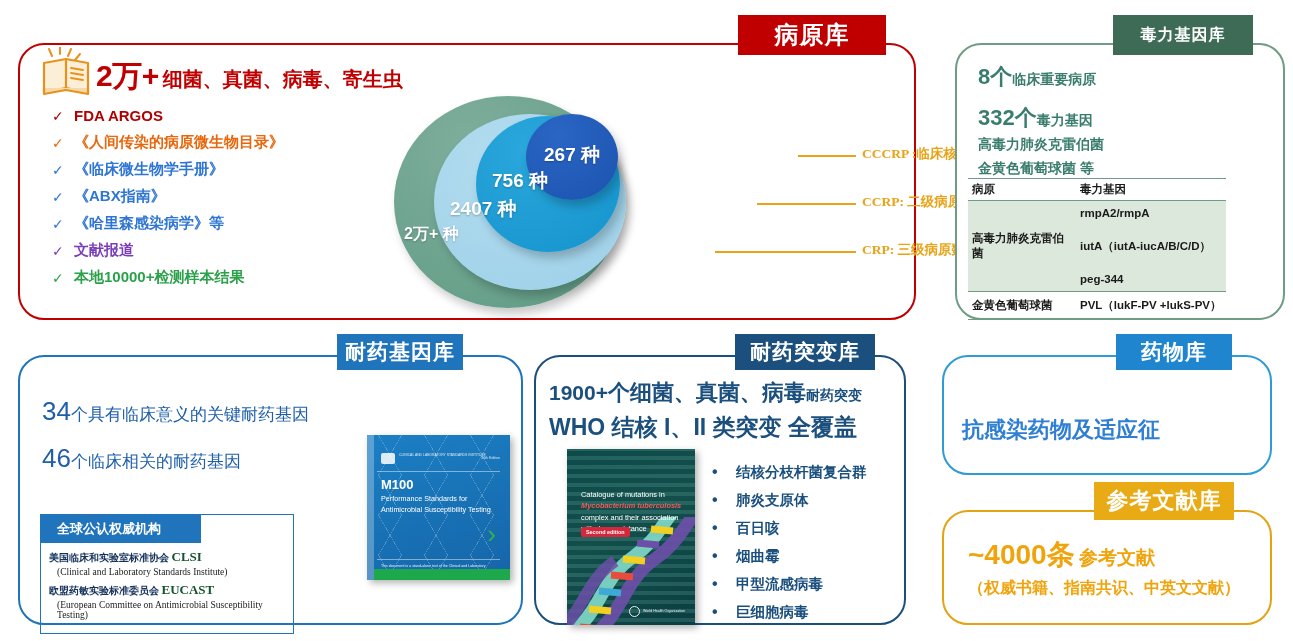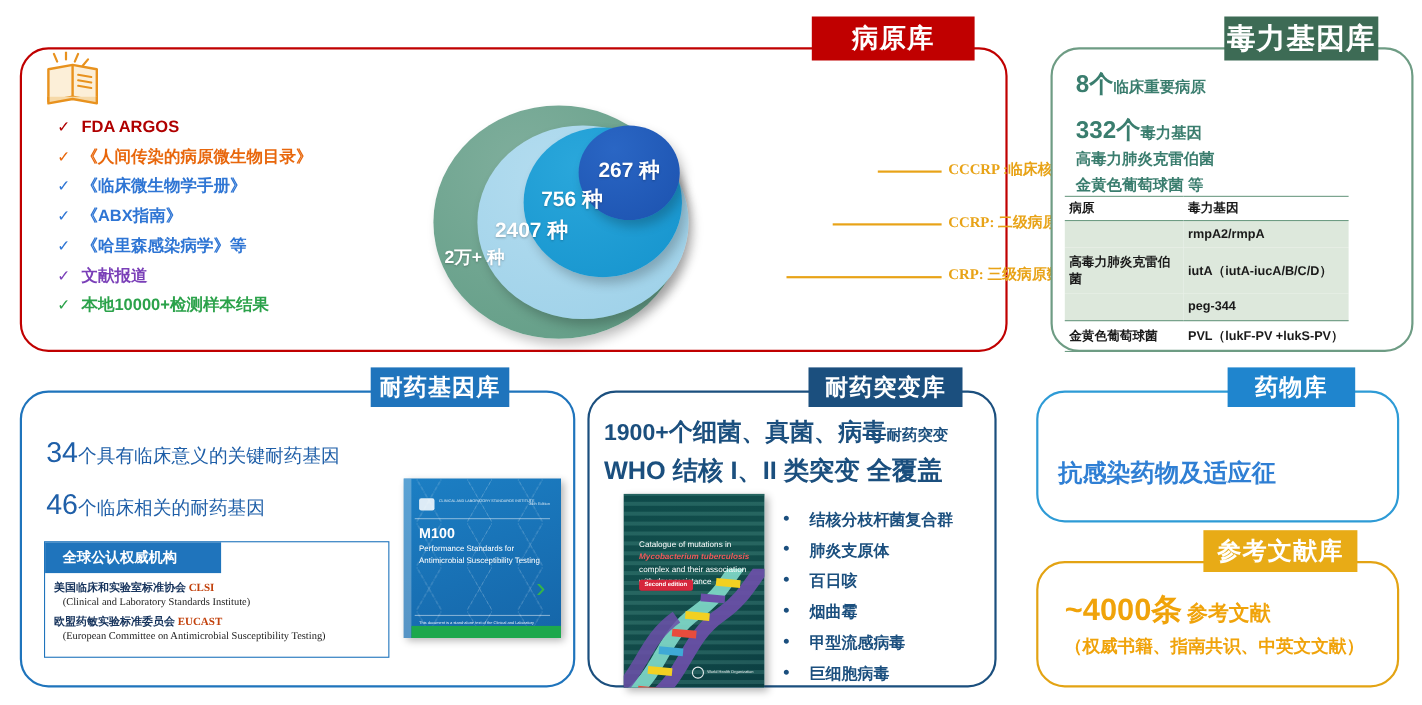--- a/index.html
+++ b/index.html
@@ -55,21 +55,21 @@
   #vl-out  { left: 26px;  top: 132px; font-size: 16px; }
 
   .leader { position: absolute; height: 2px; background: #E8A317; }
   .legend-txt { position: absolute; color: #E8A317; font-size: 13.5px; font-weight: bold;
                 white-space: nowrap; font-family: "Liberation Serif", serif; }
 
   
   #card-virulence { left: 955px; top: 43px; width: 330px; height: 277px;
                     border: 2px solid #6E9C84; }
   #badge-virulence { left: 1113px; top: 15px; width: 140px; height: 40px;
-                     background: #3D6B55; font-size: 26px; }
+                     background: #3D6B55; font-size: 16px; }
   .vir-line { position: absolute; left: 978px; color: #3A7D6E; font-weight: bold; white-space: nowrap; }
   .vir-num { font-size: 22px; }
   .vir-unit { font-size: 14px; }
 
   .vtable { position: absolute; left: 968px; top: 178px; width: 258px;
             border-collapse: collapse; font-size: 11.5px; color: #1a1a1a; }
   .vtable th { text-align: left; font-weight: bold; padding: 3px 4px;
                border-top: 1.5px solid #6E9C84; border-bottom: 1.5px solid #6E9C84; }
   .vtable td { padding: 6px 4px; vertical-align: middle; font-weight: bold; }
   .vrow-shade td { background: #DDE8DC; }
@@ -77,28 +77,28 @@
 
   
   #card-resgene { left: 18px; top: 355px; width: 505px; height: 270px;
                   border: 2px solid #1F74BC; }
   #badge-resgene { left: 337px; top: 334px; width: 126px; height: 36px;
                    background: #1F74BC; font-size: 21px; }
   .rg-line { position: absolute; left: 42px; color: #1F5FA8; font-weight: normal; white-space: nowrap; }
   .rg-num { font-size: 26px; }
   .rg-rest { font-size: 17px; }
 
-  .auth-box { position: absolute; left: 40px; top: 492px; width: 314px;
+  .auth-box { position: absolute; left: 40px; top: 514px; width: 254px;
               border: 1.5px solid #1F74BC; }
   .auth-head { background: #1F74BC; color: #fff; font-size: 13px; font-weight: bold;
                padding: 5px 10px 5px 16px; width: 160px; }
   .auth-body { padding: 6px 8px 8px 8px; }
   .auth-cn { font-size: 10px; font-weight: bold; color: #16335c;
              font-family: "Liberation Serif", serif; }
-  .auth-cn .acc { color: #c2410c; font-size: 10px; font-family: "Liberation Serif", serif; }
+  .auth-cn .acc { color: #14532d; font-size: 13px; font-family: "Liberation Serif", serif; }
   .auth-en { font-size: 9.5px; color: #1a1a1a; margin: 2px 0 5px 8px;
              font-family: "Liberation Serif", serif; }
 
   
   .m100 { position: absolute; left: 367px; top: 435px; width: 143px; height: 145px;
           background: linear-gradient(160deg,#1C7FC4,#1565A8);
           box-shadow: 3px 3px 7px rgba(0,0,0,.3); overflow: hidden; }
   .m100 .spine { position: absolute; left: 0; top: 0; width: 7px; height: 100%;
                  background: rgba(255,255,255,.28); }
   .m100 .tri { position: absolute; inset: 0; opacity: .25;
@@ -196,20 +196,23 @@
     <path d="M4 16 L4 45 L26 41 L48 45 L48 16 L26 12 Z" fill="#FCEFD8" stroke="#E8921E" stroke-width="2.2" stroke-linejoin="round"></path>
     <path d="M26 12 L26 41" stroke="#E8921E" stroke-width="2.2"></path>
     <path d="M4 41 L4 47 L26 43 L48 47 L48 41" fill="#F6D9A8" stroke="#E8921E" stroke-width="2.2" stroke-linejoin="round"></path>
     <g stroke="#E8921E" stroke-width="1.8" stroke-linecap="round">
       <line x1="31" y1="21" x2="43" y2="23"></line>
       <line x1="31" y1="26" x2="43" y2="28"></line>
       <line x1="31" y1="31" x2="43" y2="33"></line>
     </g>
   </svg>
 
+  <div class="headline">
+    <span class="big">2万+</span><span class="sub">细菌、真菌、病毒、寄生虫</span>
+  </div>
 
   <div class="srclist" id="src-list">
       <div class="srcitem" style="color: rgb(176, 0, 0);">
         <span class="tick">✓</span>
         <span class="lbl">FDA ARGOS</span>
       </div>
       <div class="srcitem" style="color: rgb(232, 103, 12);">
         <span class="tick">✓</span>
         <span class="lbl">《人间传染的病原微生物目录》</span>
       </div>

